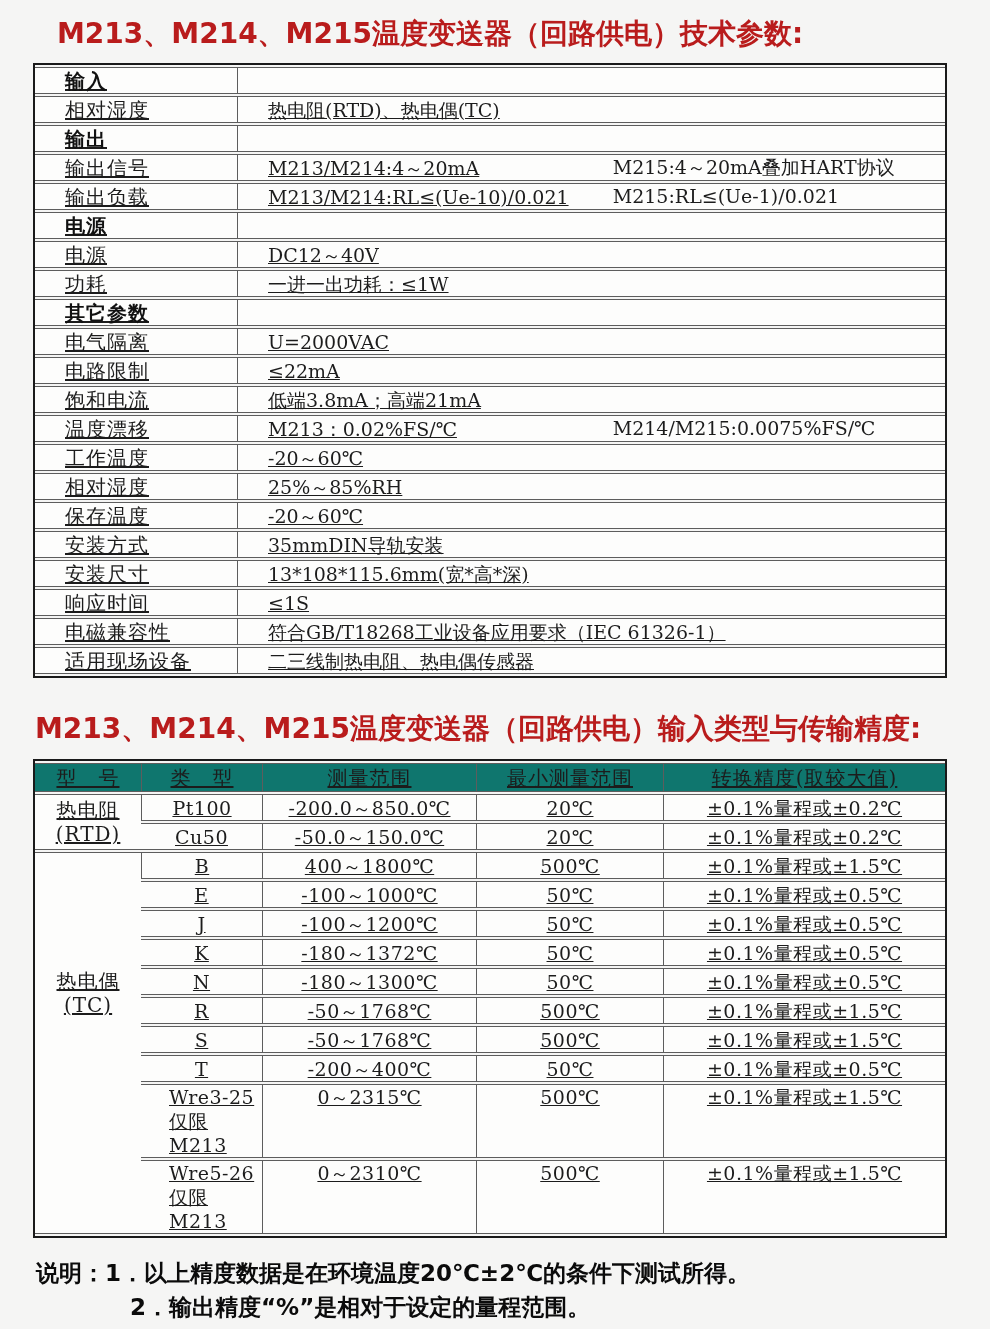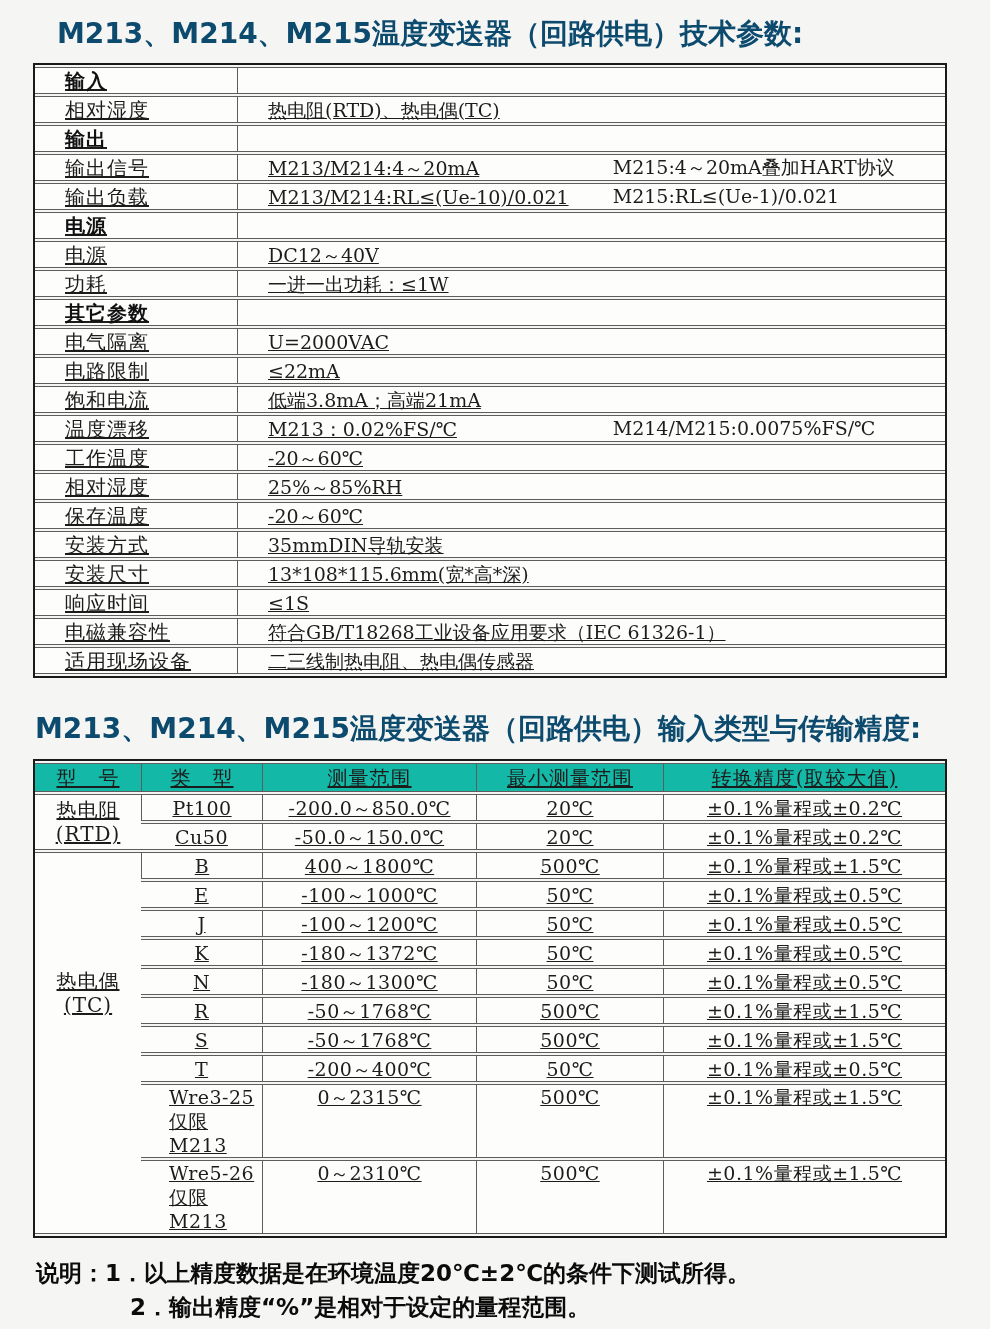--- a/index.html
+++ b/index.html
@@ -6,21 +6,21 @@
   body{
     width:990px;height:1329px;overflow:hidden;
     background:#f5f5f4;
     font-family:"DejaVu Serif","Liberation Serif",serif;
     color:#1c1c1c;
     position:relative;
   }
   .doc-title{
     font-family:"DejaVu Sans","Liberation Sans",sans-serif;
     font-weight:bold;font-size:28px;line-height:34px;
-    color:#0c4a6e;margin:0;letter-spacing:0px;
+    color:#b91c1c;margin:0;letter-spacing:0px;
   }
   #title1{padding:17px 0 0 57px;}
   #title2{padding:34px 0 0 35px;}
 
   .tbl-outer{
     border:2px solid #1a1a1a;
     background:#f5f5f4;
     width:910px;
     margin-left:33px;
     box-sizing:content-box;
@@ -63,21 +63,21 @@
   #t1 td.val{
     padding-left:30px;
     position:relative;
   }
   #t1 td.val .v2{
     position:absolute;left:53%;top:0;line-height:25px;
   }
 
   
   #t2 th{
-    background:#14b8a6;
+    background:#0f766e;
     text-align:center;
     font-size:20px;
     height:27px;
     letter-spacing:1px;
   }
   #t2 td{
     text-align:center;
     letter-spacing:0.5px;
   }
   #t2 th + th, #t2 td + td{border-left:1px solid #5d5d5d;}

